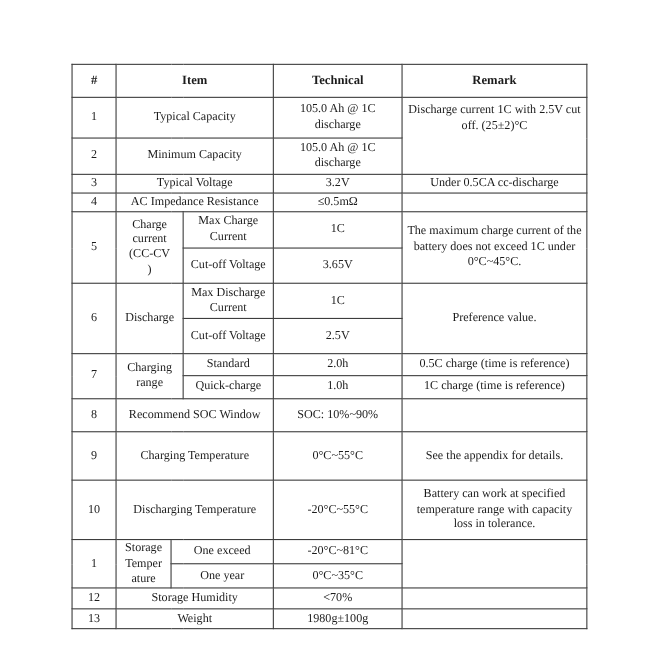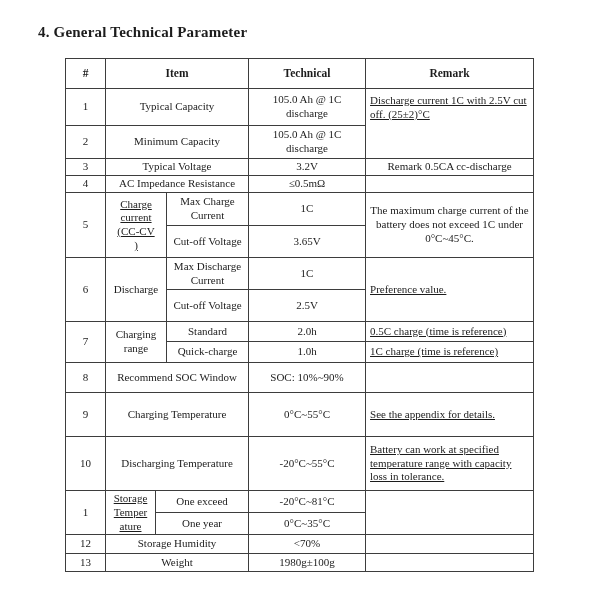--- a/index.html
+++ b/index.html
@@ -24,29 +24,28 @@
   .spec th, .spec td {
     border: 1px solid #3d3d3d;
     font-size: 11px;
     line-height: 1.25;
     text-align: center;
     vertical-align: middle;
     padding: 1px 4px;
     overflow: hidden;
   }
   .spec th { font-weight: bold; font-size: 11.5px; }
-  .spec td.l { text-align: left; text-decoration: underline; }
+  .spec td.l { text-align: center; }
   .spec td.top { vertical-align: top; padding-top: 5px; }
-  .spec .pre { white-space: pre-line; text-decoration: underline; }
+  .spec .pre { white-space: pre-line; }
 </style>
 </head>
 <body>
 
 <div class="page">
-  <h1 class="doc-title">4. General Technical Parameter</h1>
 
   <table class="spec">
     <colgroup>
       <col style="width:40px">
         <col style="width:50px">
         <col style="width:11px">
         <col style="width:82px">
         <col style="width:117px">
         <col style="width:168px">
     </colgroup>
@@ -68,21 +67,21 @@
     <tr style="height:33px">
       <td>2</td>
       <td colspan="3">Minimum Capacity</td>
       <td>105.0 Ah @ 1C discharge</td>
     </tr>
 
     <tr style="height:17px">
       <td>3</td>
       <td colspan="3">Typical Voltage</td>
       <td>3.2V</td>
-      <td>Remark 0.5CA cc-discharge</td>
+      <td>Under 0.5CA cc-discharge</td>
     </tr>
     <tr style="height:17px">
       <td>4</td>
       <td colspan="3">AC Impedance Resistance</td>
       <td>≤0.5mΩ</td>
       <td></td>
     </tr>
 
     <tr style="height:33px">
       <td rowspan="2">5</td>

